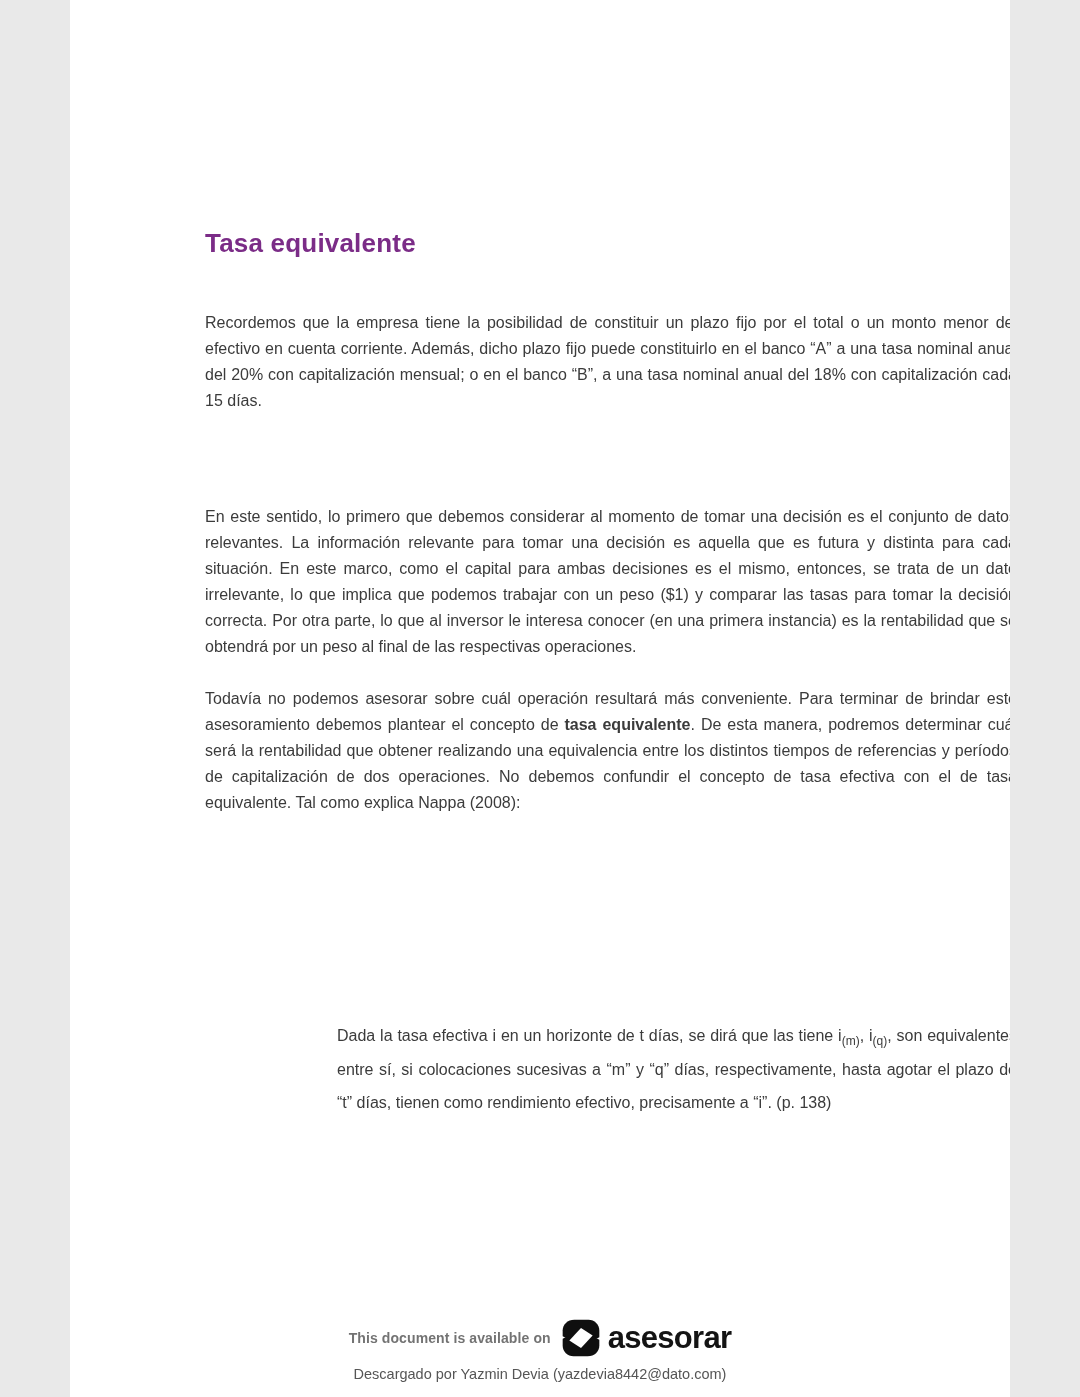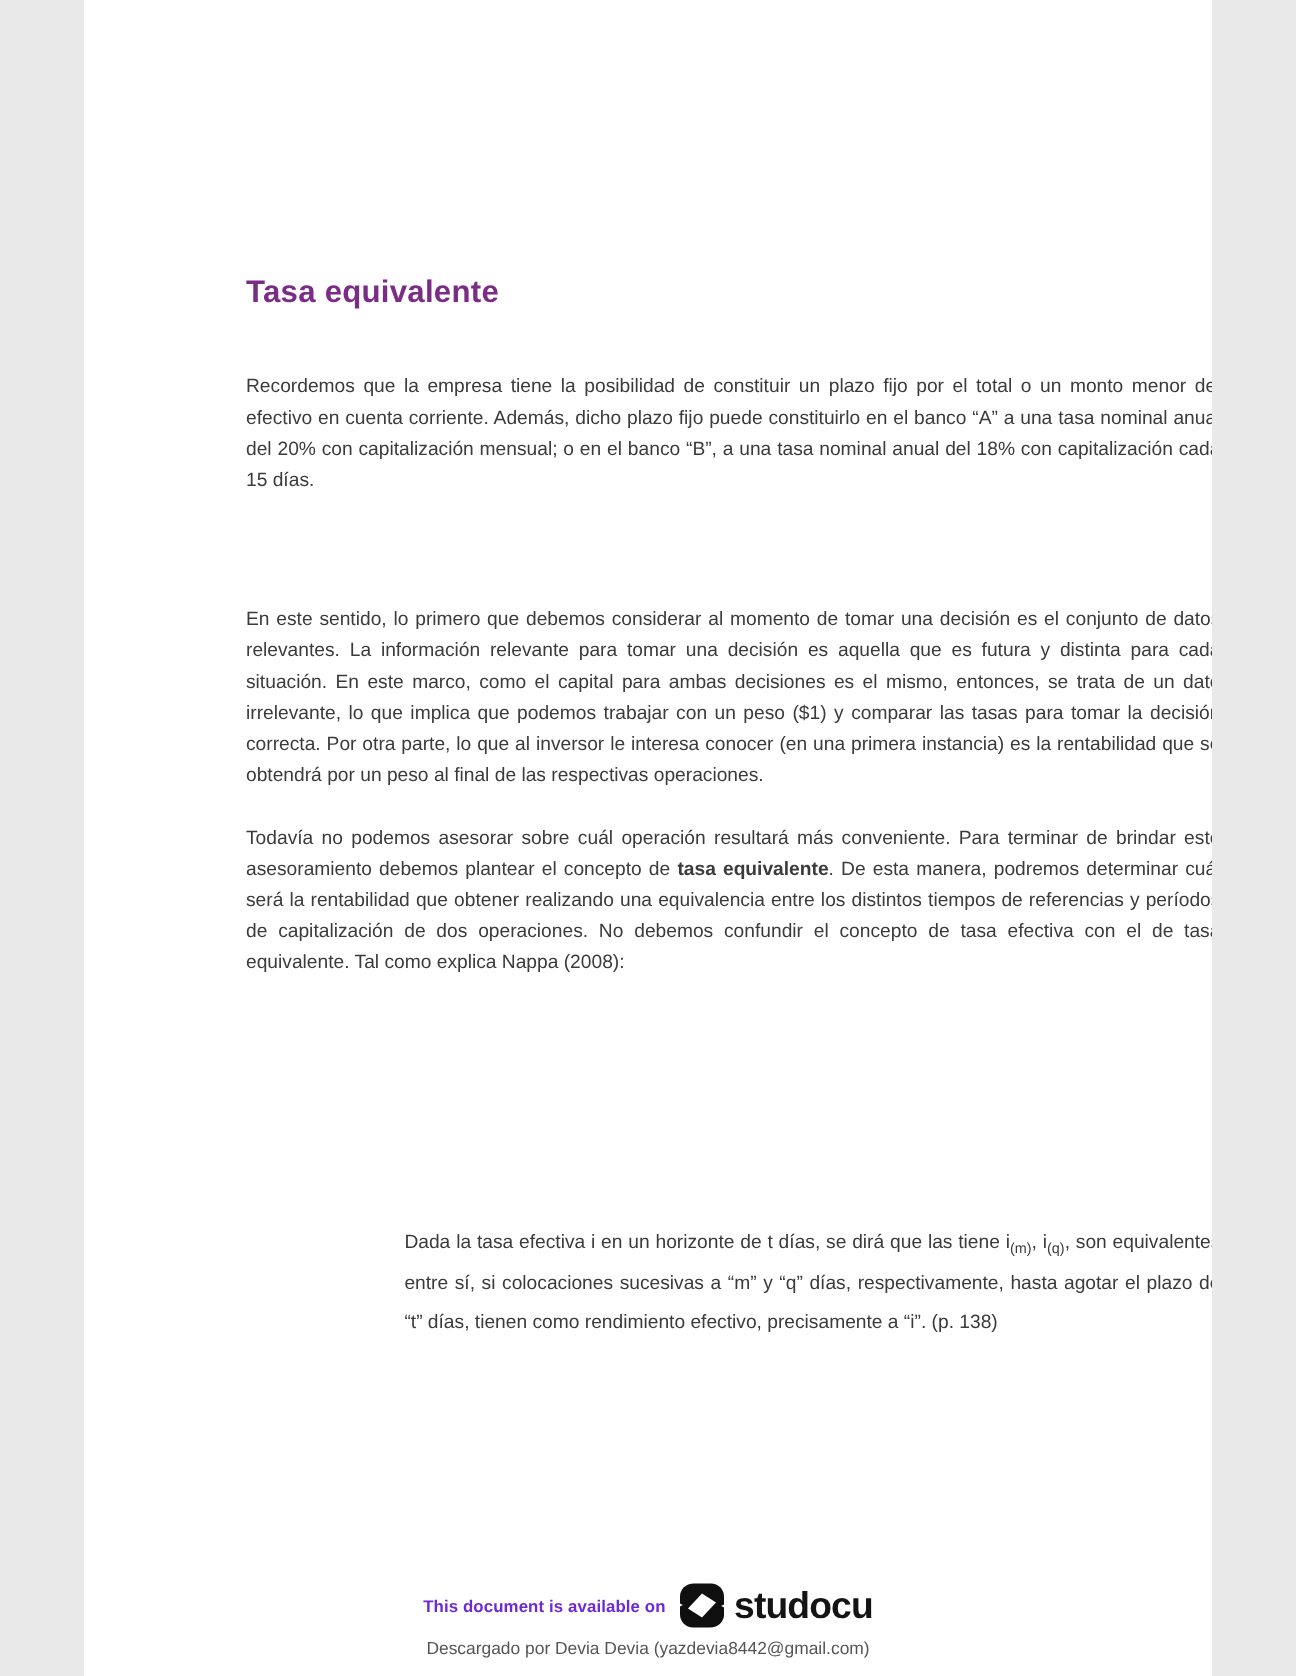--- a/index.html
+++ b/index.html
@@ -59,21 +59,21 @@
     left: 0;
     width: 100%;
     display: flex;
     justify-content: center;
     align-items: center;
     gap: 10px;
   }
   .available-text {
     font-size: 14px;
     font-weight: 700;
-    color: #6d28d9;
+    color: #737373;
     letter-spacing: 0.1px;
   }
   .studocu-link {
     display: flex;
     align-items: center;
     gap: 7px;
     text-decoration: none;
     cursor: pointer;
   }
   .logo-icon svg { display: block; width: 40px; height: 40px; }
@@ -111,19 +111,19 @@
   <div class="footer-row">
     <span class="available-text">This document is available on</span>
     <span class="studocu-link">
       <span class="logo-icon">
         <svg viewBox="0 0 48 48" xmlns="http://www.w3.org/2000/svg" aria-hidden="true">
           <path fill="#0f0f0f" d="M16 2h17c7.2 0 13 5.8 13 13v8L24 34 2 22v-7C2 7.8 7.8 2 16 2z"></path>
           <path fill="#0f0f0f" d="M32 46H15C7.8 46 2 40.2 2 33v-8l22-11 22 12v7c0 7.2-5.8 13-14 13z"></path>
           <polygon fill="#ffffff" points="24,12 38,21 24,36 10,27"></polygon>
         </svg>
       </span>
-      <span class="wordmark">studocu</span>
+      <span class="wordmark">asesorar</span>
     </span>
   </div>
 
-  <div class="downloaded-line">Descargado por Devia Devia (yazdevia8442@gmail.com)</div>
+  <div class="downloaded-line">Descargado por Yazmin Devia (yazdevia8442@dato.com)</div>
 
 </div>
 
 </body></html>

